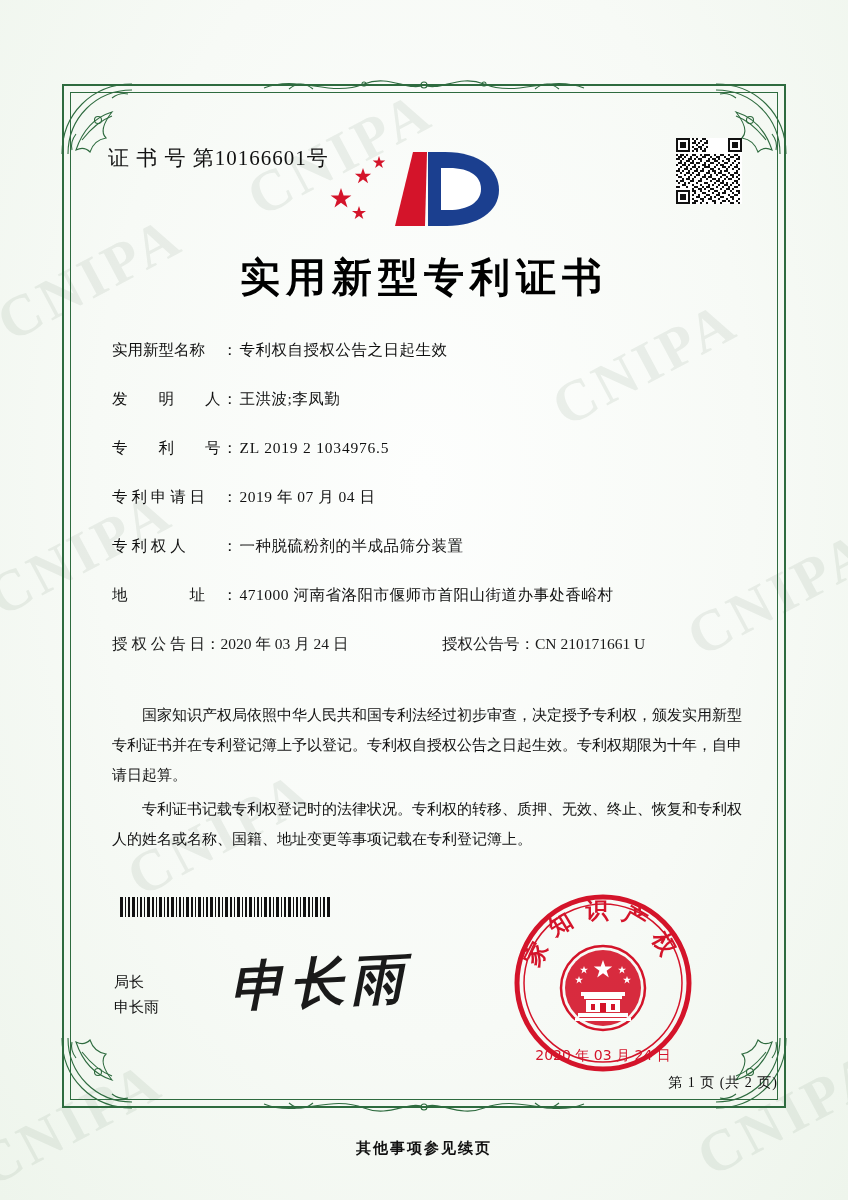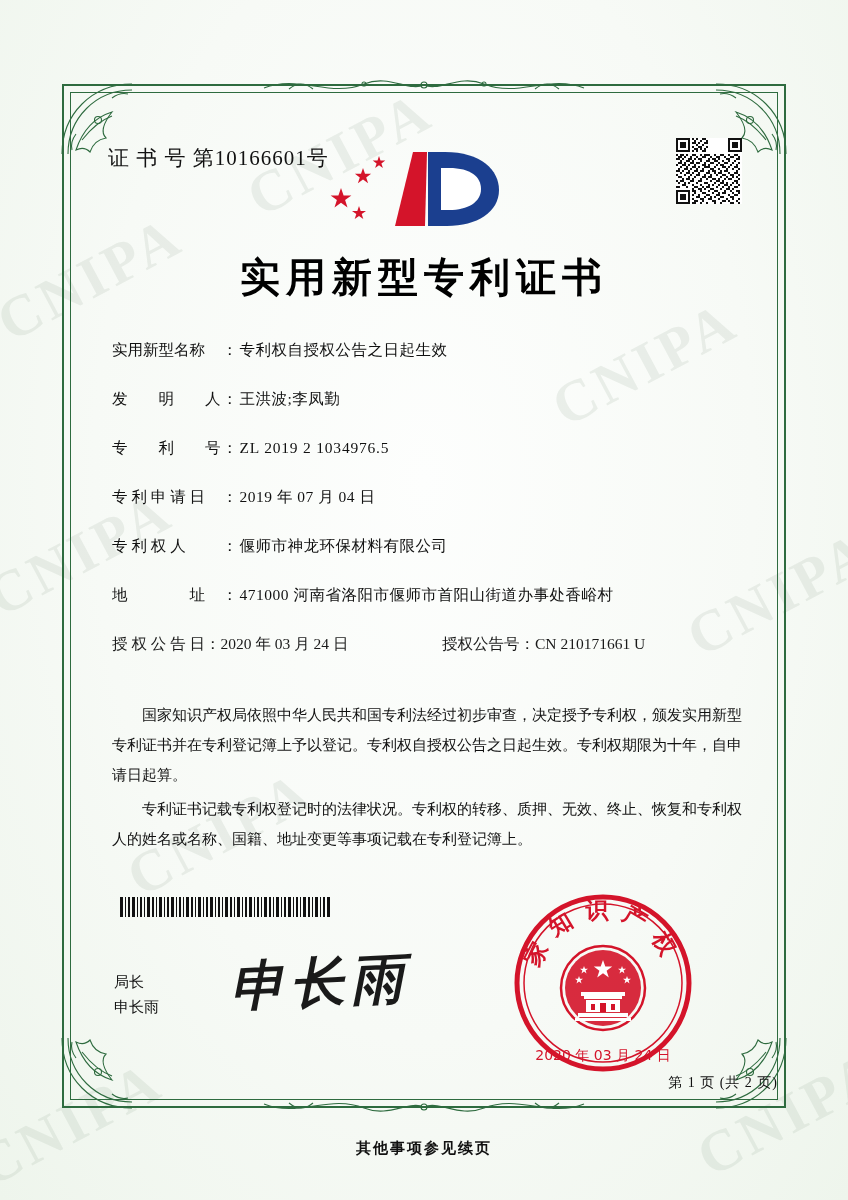--- a/index.html
+++ b/index.html
@@ -615,21 +615,21 @@
 
       <div class="field-row">
         <span class="field-label">专 利 申 请 日</span>
         <span class="field-colon">：</span>
         <span class="field-value">2019 年 07 月 04 日</span>
       </div>
 
       <div class="field-row">
         <span class="field-label">专 利 权 人</span>
         <span class="field-colon">：</span>
-        <span class="field-value">偃师市神龙环保材料有限公司</span>
+        <span class="field-value">一种脱硫粉剂的半成品筛分装置</span>
       </div>
 
       <div class="field-row">
         <span class="field-label">地　　　　址</span>
         <span class="field-colon">：</span>
         <span class="field-value">471000 河南省洛阳市偃师市首阳山街道办事处香峪村</span>
       </div>
 
       <div class="dual-row">
         <div class="dual-left">

